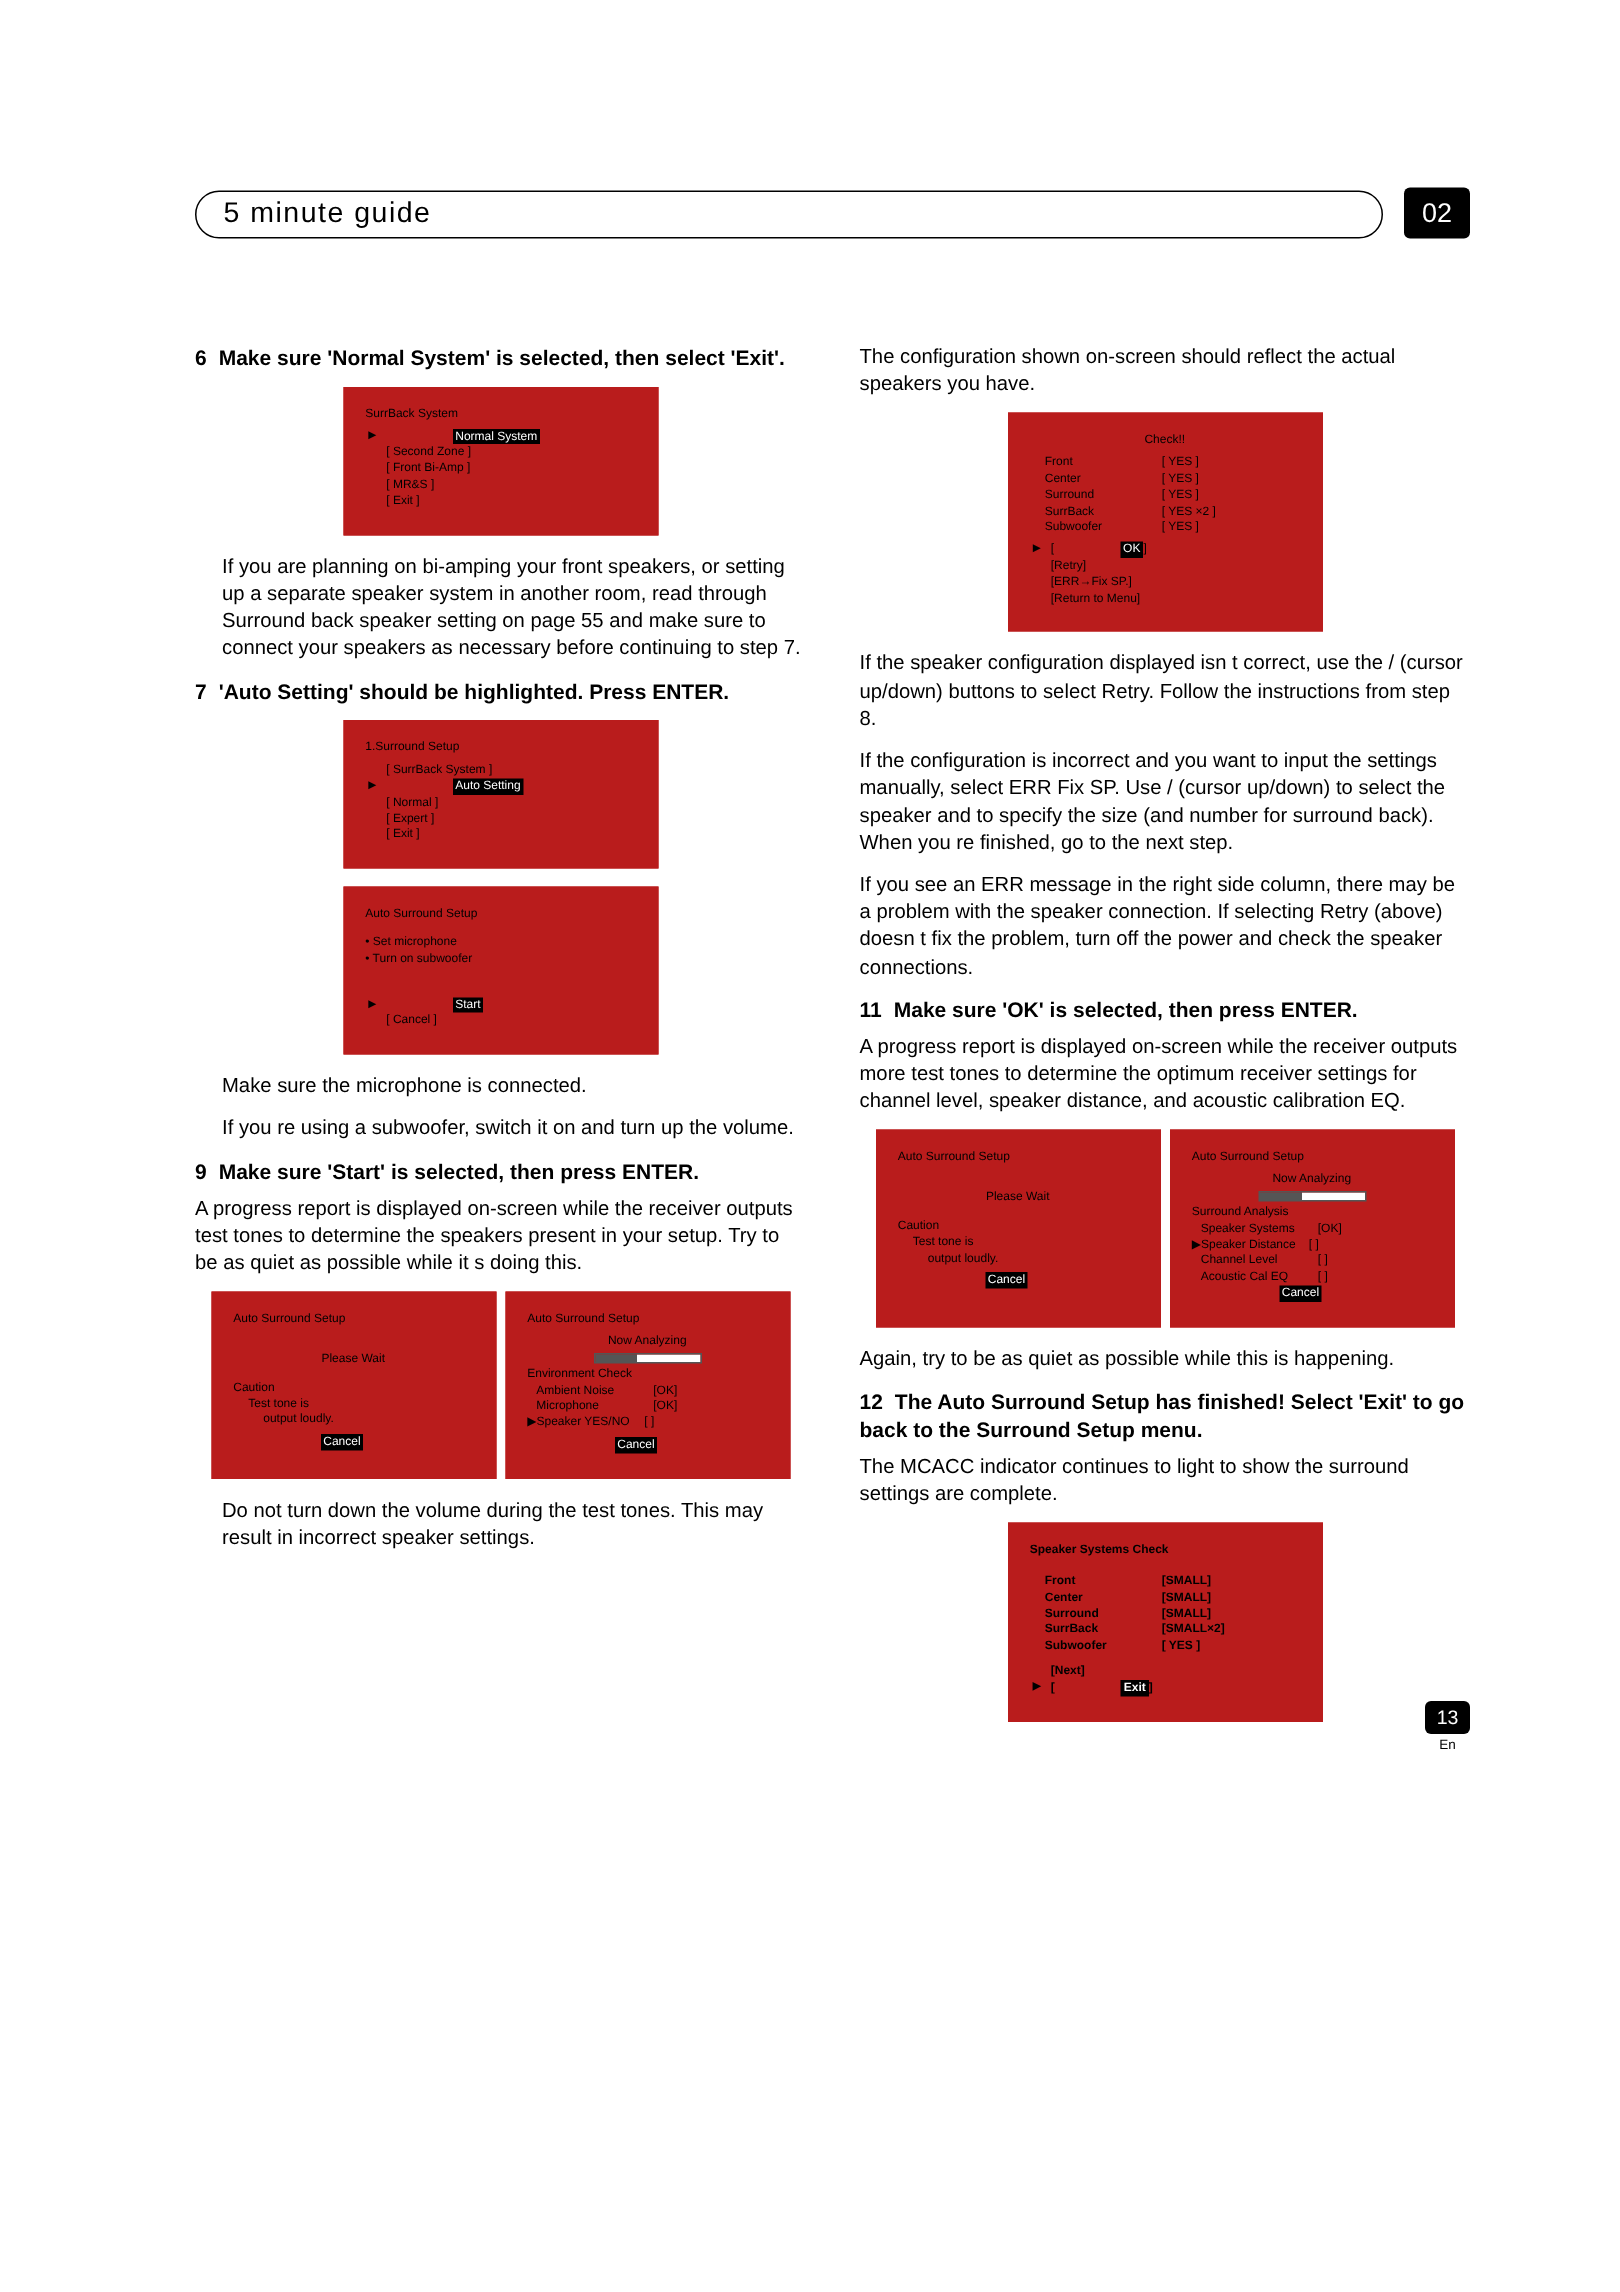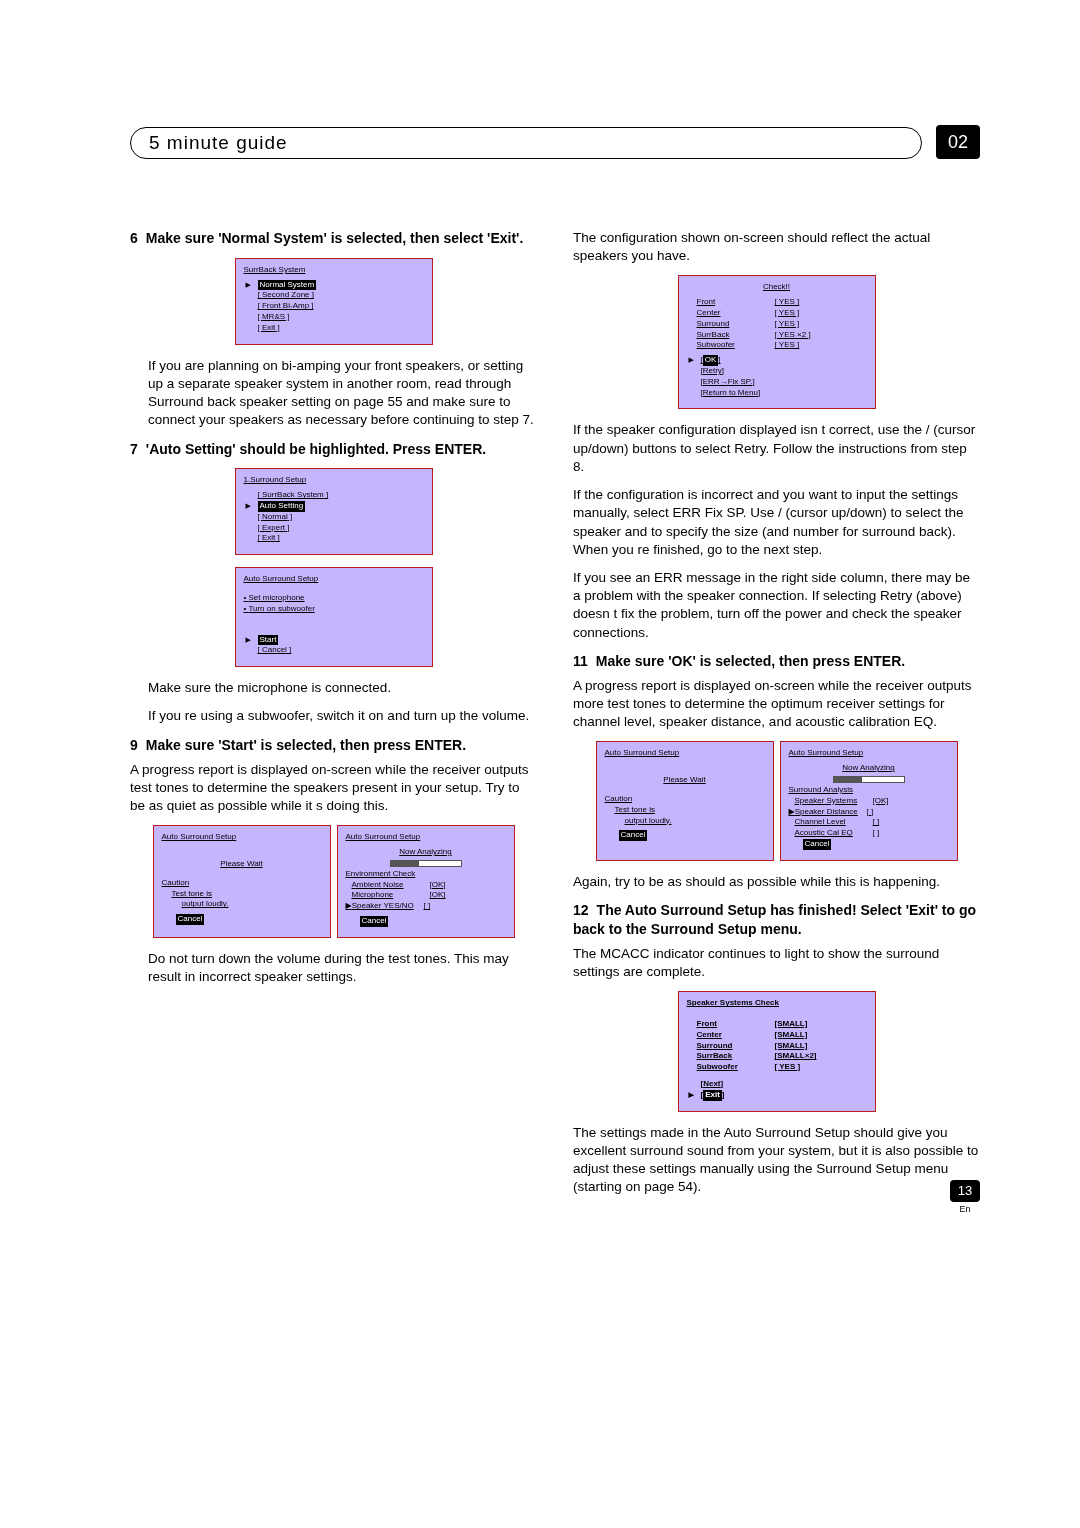--- a/index.html
+++ b/index.html
@@ -54,32 +54,31 @@
     margin: 0 0 6px 0;
   }
   .step-head .b { font-weight: bold; }
   .step-head .num { font-weight: bold; margin-right: 8px; }
   .para { margin: 0 0 10px 0; }
   .indent { padding-left: 18px; }
 
   .osd {
     width: 180px;
     margin: 10px auto 12px auto;
-    border: 1px solid #b91c1c;
-    background: #c4b5fd;
+    border: 7px solid #b91c1c;
+    background: #b91c1c;
     padding: 6px 8px 10px 8px;
     font-size: 8px;
     line-height: 1.35;
-    text-decoration: underline;
   }
   .osd.small { width: 180px; }
   .osd .title { font-size: 8px; margin-bottom: 4px; }
   .osd .row { display: flex; }
   .osd .row .lbl { width: 78px; }
-  .osd .sel { background:#000; color:#fff; padding:0 2px; display:inline-block; }
+  .osd .sel { background:#000; color:#fff; padding:0 2px; display:inline-block;margin-left:44px; }
   .osd .bracket::before { content:"[ "; }
   .osd .bracket::after { content:" ]"; }
   .osd .center { text-align:center; }
   .osd .menu-item { padding-left: 14px; position:relative; }
   .osd .menu-item.active::before { content:"▶"; position:absolute; left:2px; font-size:7px; top:0; }
 
   .osd-pair {
     display:flex;
     gap:6px;
     justify-content:center;
@@ -267,21 +266,21 @@
               <span>[    ]</span>
             </div>
           <div class="row">
               <span class="lbl" style="padding-left:6px">Acoustic Cal EQ</span>
               <span>[    ]</span>
             </div>
           <div class="menu-item"><span class="sel">Cancel</span></div>
         </div>
       </div>
 
-      <p class="para">Again, try to be as should as possible while this is happening.</p>
+      <p class="para">Again, try to be as quiet as possible while this is happening.</p>
 
       <p class="step-head">
         <span class="num">12</span><span class="b">The Auto Surround Setup has finished! Select 'Exit' to go back to the Surround Setup menu.</span>
       </p>
       <p class="para">The MCACC indicator continues to light to show the surround settings are complete.</p>
       <div class="osd small">
         <div class="title" style="font-weight:bold">Speaker Systems Check</div>
         <div style="height:6px"></div>
         <div class="row">
             <span class="lbl" style="font-weight:bold;padding-left:10px">Front</span>
@@ -300,21 +299,20 @@
             <span style="font-weight:bold">[SMALL×2]</span>
           </div>
         <div class="row">
             <span class="lbl" style="font-weight:bold;padding-left:10px">Subwoofer</span>
             <span style="font-weight:bold">[ YES  ]</span>
           </div>
         <div style="height:6px"></div>
         <div class="menu-item" style="font-weight:bold">[<span>Next</span>]</div>
         <div class="menu-item active" style="font-weight:bold">[<span class="sel">Exit</span>]</div>
       </div>
-      <p class="para">The settings made in the Auto Surround Setup should give you excellent surround sound from your system, but it is also possible to adjust these settings manually using the Surround Setup menu (starting on page 54).</p>
     </div>
   </div>
 
   <div class="footer-page">
     <div class="pg">13</div>
     <div class="lang">En</div>
   </div>
 </div>
 
 </body></html>

